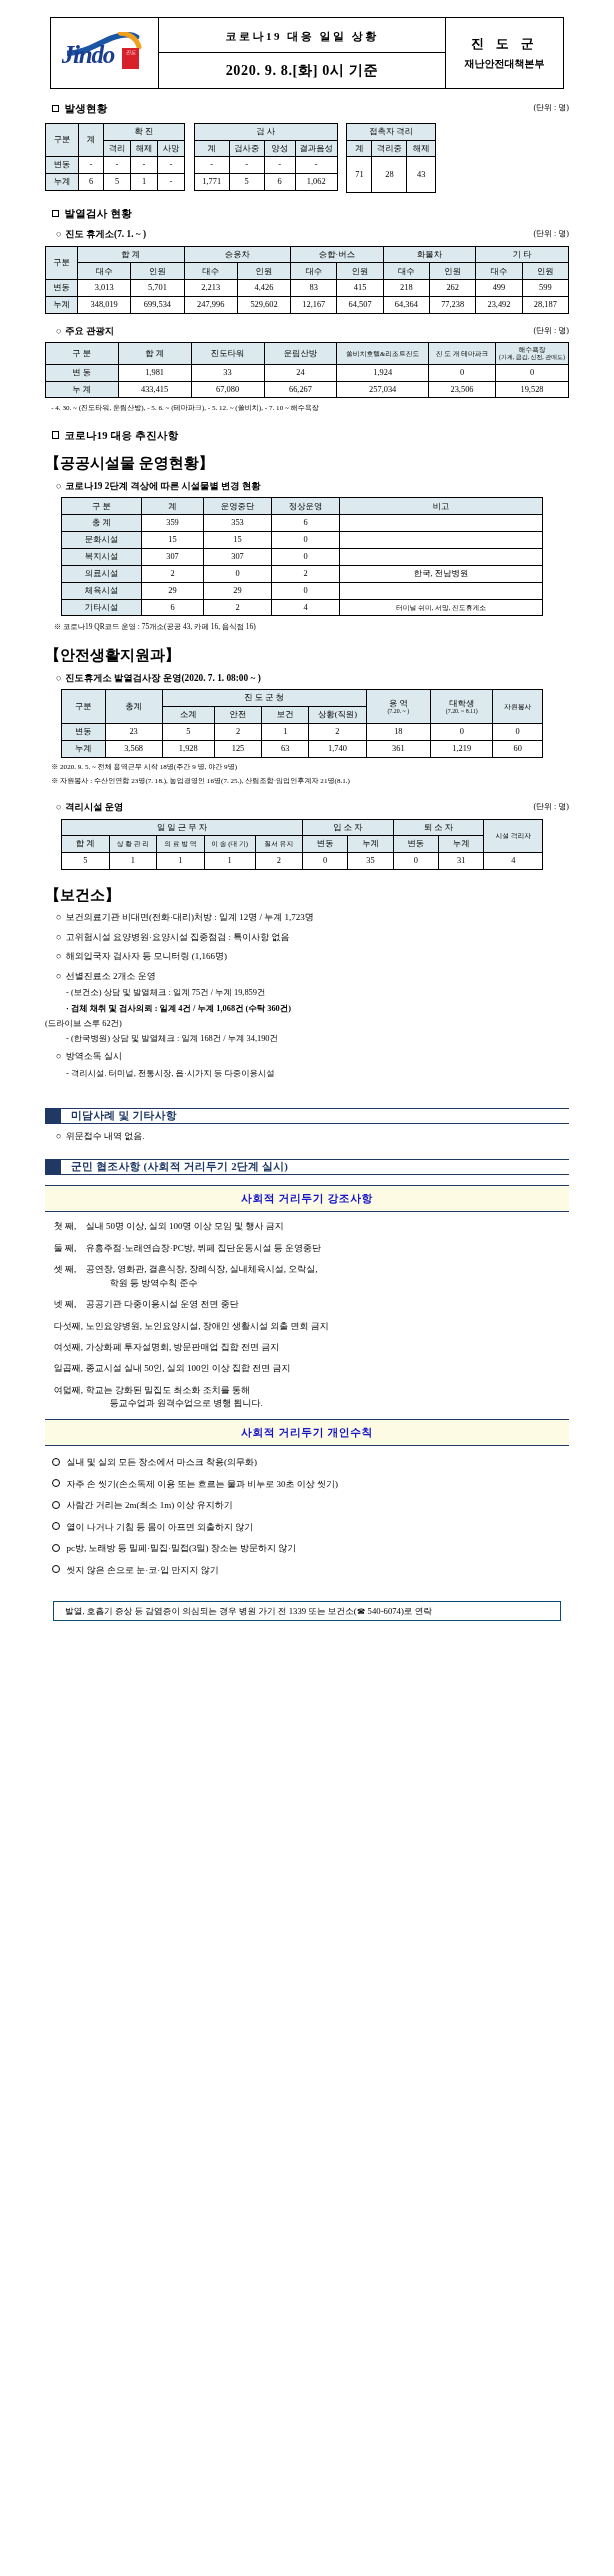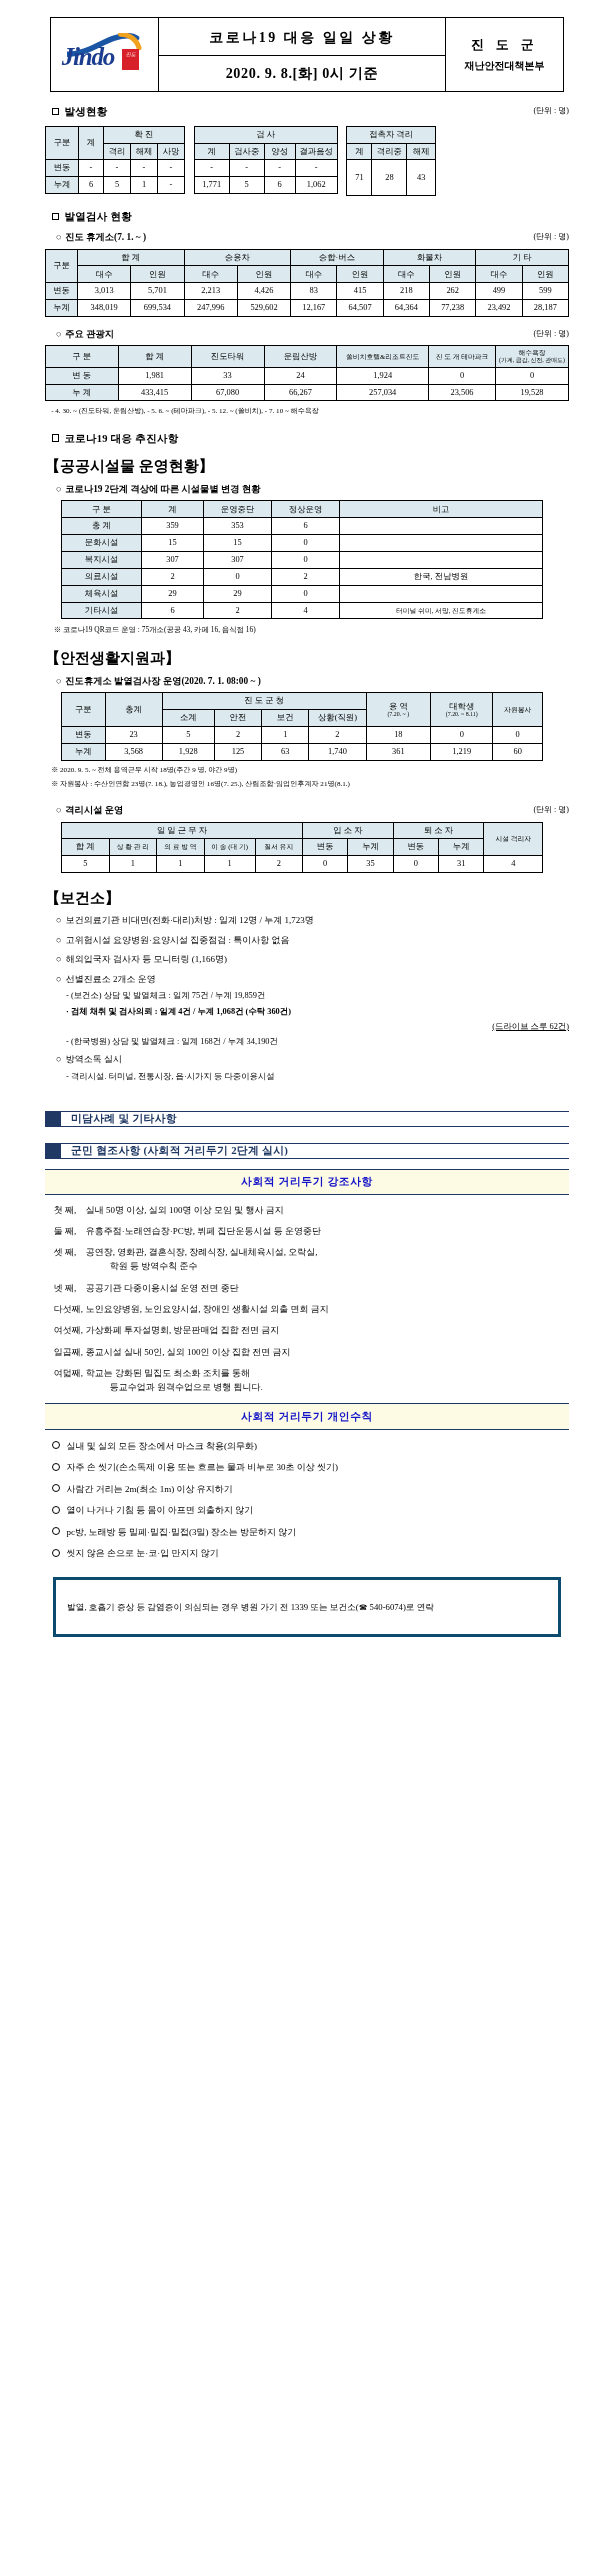--- a/index.html
+++ b/index.html
@@ -12,21 +12,21 @@
     -webkit-font-smoothing: antialiased;
   }
   .page { width: 614px; min-height: 2576px; padding: 0 0 25px 0; position: relative; }
 
   
   .hdr-wrap { padding: 17.3px 50px 0 50px; }
   .hdr-table { width: 100%; border-collapse: collapse; border: 1.9px solid #000; }
   .hdr-table td { border: 0.6px solid #000; vertical-align: middle; text-align: center; }
   .hdr-logo-cell { width: 108px; border-right: 1.2px solid #000 !important; padding: 3.7px; }
   .hdr-right-cell { width: 118px; border-left: 1.2px solid #000 !important; }
-  .hdr-title { font-size: 14px; font-weight: bold; letter-spacing: 2.5px; padding: 10.5px 0 8.7px 0; font-family:"Liberation Serif", serif;}
+  .hdr-title { font-size: 11px; font-weight: bold; letter-spacing: 2.5px; padding: 10.5px 0 8.7px 0; font-family:"Liberation Serif", serif;}
   .hdr-date { font-size: 14.2px; font-weight: bold; letter-spacing: 0.6px; padding: 8px 0 7.4px 0; }
   .hdr-org1 { font-size: 13px; font-weight: bold; letter-spacing: 4.3px; padding-bottom: 4.3px; }
   .hdr-org2 { font-size: 10px; font-weight: bold; letter-spacing: 0px; }
 
   
   .logo { position: relative; width: 93px; height: 48px; margin: 0 auto; }
   .logo .swoosh { position:absolute; left: 8.7px; top: 2.5px; }
   .logo .word { position:absolute; left: 3.7px; top: 12.4px; font-family:"Liberation Serif", serif;
     font-style: italic; font-weight: bold; font-size: 25px; color:#1b3d8f; letter-spacing:-1.2px; }
   .logo .badge { position:absolute; left: 64px; top: 18.6px; width: 17.3px; height: 21px; background:#d8202a; }
@@ -57,21 +57,21 @@
 
   .note { font-size: 7.1px; margin: 4.3px 0 0 6.2px; letter-spacing:0; }
   .note2 { font-size: 7.4px; margin: 5.6px 0 0 8.7px; }
 
   
   ul.bul { list-style: none; margin: 3.7px 0 0 0; padding: 0; }
   ul.bul > li { font-size: 9px; margin: 6px 0 0 11px; line-height: 1.5; }
   ul.bul > li .ci { margin-right: 4.3px; }
   ul.sub { list-style: none; margin: 3.7px 0 0 0; padding: 0; }
   ul.sub > li { font-size: 8.4px; margin: 4.3px 0 0 21px; }
-  li.center-sub { text-align: right; margin-left: 0 !important; text-decoration: underline; }
+  li.center-sub { text-align: left; margin-left: 0 !important; }
   .bold-sub { font-weight: bold; }
 
   
   .bluebar { margin: 21px 45px 0 45px; display: flex; align-items: stretch; }
   .bluebar .blk { width: 16px; background: #1f3864; flex: none; }
   .bluebar .lbl { flex: 1; border-top: 1.5px solid #1f3864; border-bottom: 1.5px solid #1f3864;
       display:flex; align-items:center; padding-left: 10px; }
   .bluebar .lbl span { font-size: 10.8px; font-weight: bold; color:#1f3864; letter-spacing: 0.3px; }
 
   
@@ -86,21 +86,21 @@
   ol.klist li .ord { display:inline-block; min-width: 32px; }
   .cont-line { display:block; margin-left: 56px; }
 
   
   ul.clist { list-style:none; margin: 10px 0 0 0; padding: 0 45px; }
   ul.clist li { font-size: 9px; margin: 8px 0 0 7.4px; line-height:1.5; }
   ul.clist li .oc { display:inline-block; width: 8px; height: 8px; border: 1px solid #000;
     border-radius: 50%; margin-right: 6.2px; vertical-align: -0.6px; }
 
   
-  .fbox { margin: 16px 53px 0 53px; border: 3px solid #0c4a6e; padding: 20px 11px; }
+  .fbox { margin: 24px 53px 0 53px; border: 1px solid #0c4a6e; padding: 2px 11px; }
   .fbox p { margin: 0; font-size: 8.7px; line-height: 1.65; }
 </style>
 </head>
 <body>
 
 <div class="page">
 
   <div class="hdr-wrap">
     <table class="hdr-table">
       <tbody>
@@ -489,20 +489,25 @@
       <li>- 격리시설. 터미널, 전통시장, 읍·시가지 등 다중이용시설</li>
     </ul>
   </div>
 
   <div class="bluebar" style="margin-top:28.5px">
     <div class="blk"></div>
     <div class="lbl">
         <span>미담사례 및 기타사항</span>
       </div>
   </div>
+  <div class="sec">
+    <ul class="bul">
+      <li><span class="ci">○</span><span>위문접수 내역 없음.</span></li>
+    </ul>
+  </div>
 
   <div class="bluebar" style="margin-top:16px">
     <div class="blk"></div>
     <div class="lbl">
         <span>군민 협조사항 (사회적 거리두기 2단계 실시)</span>
       </div>
   </div>
 
   <div class="ybanner"><span>사회적 거리두기 강조사항</span></div>
 

